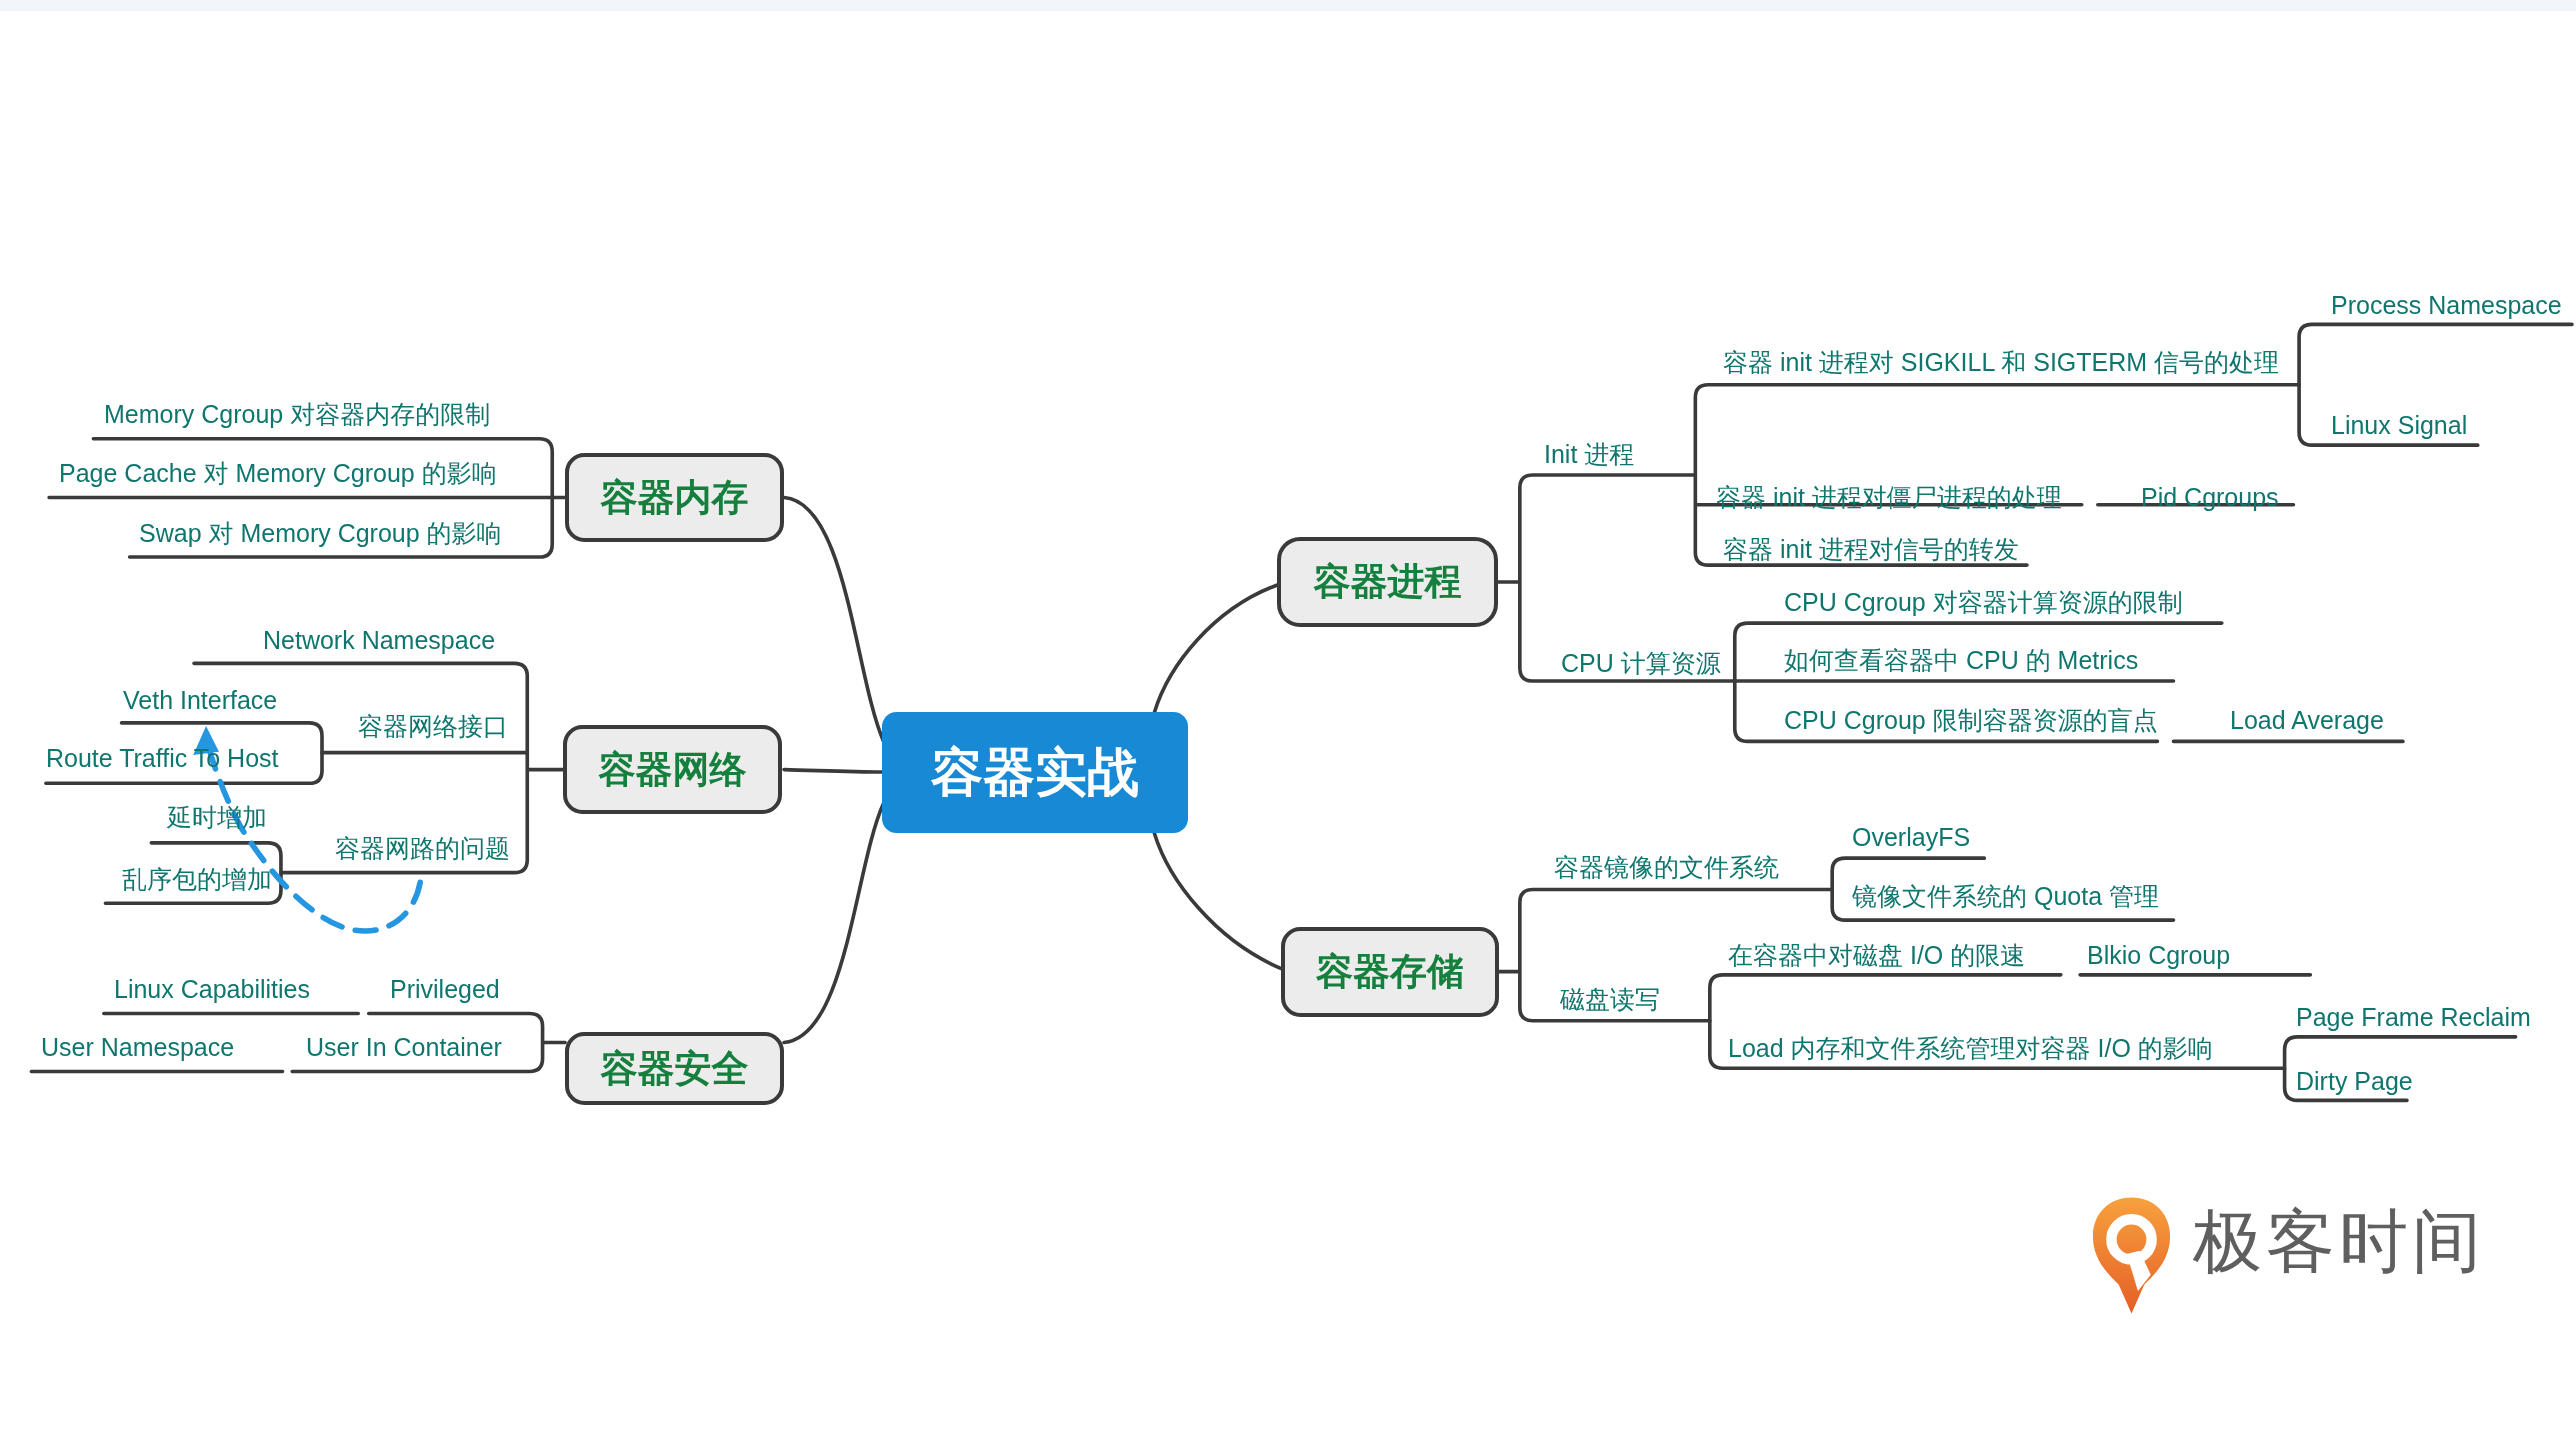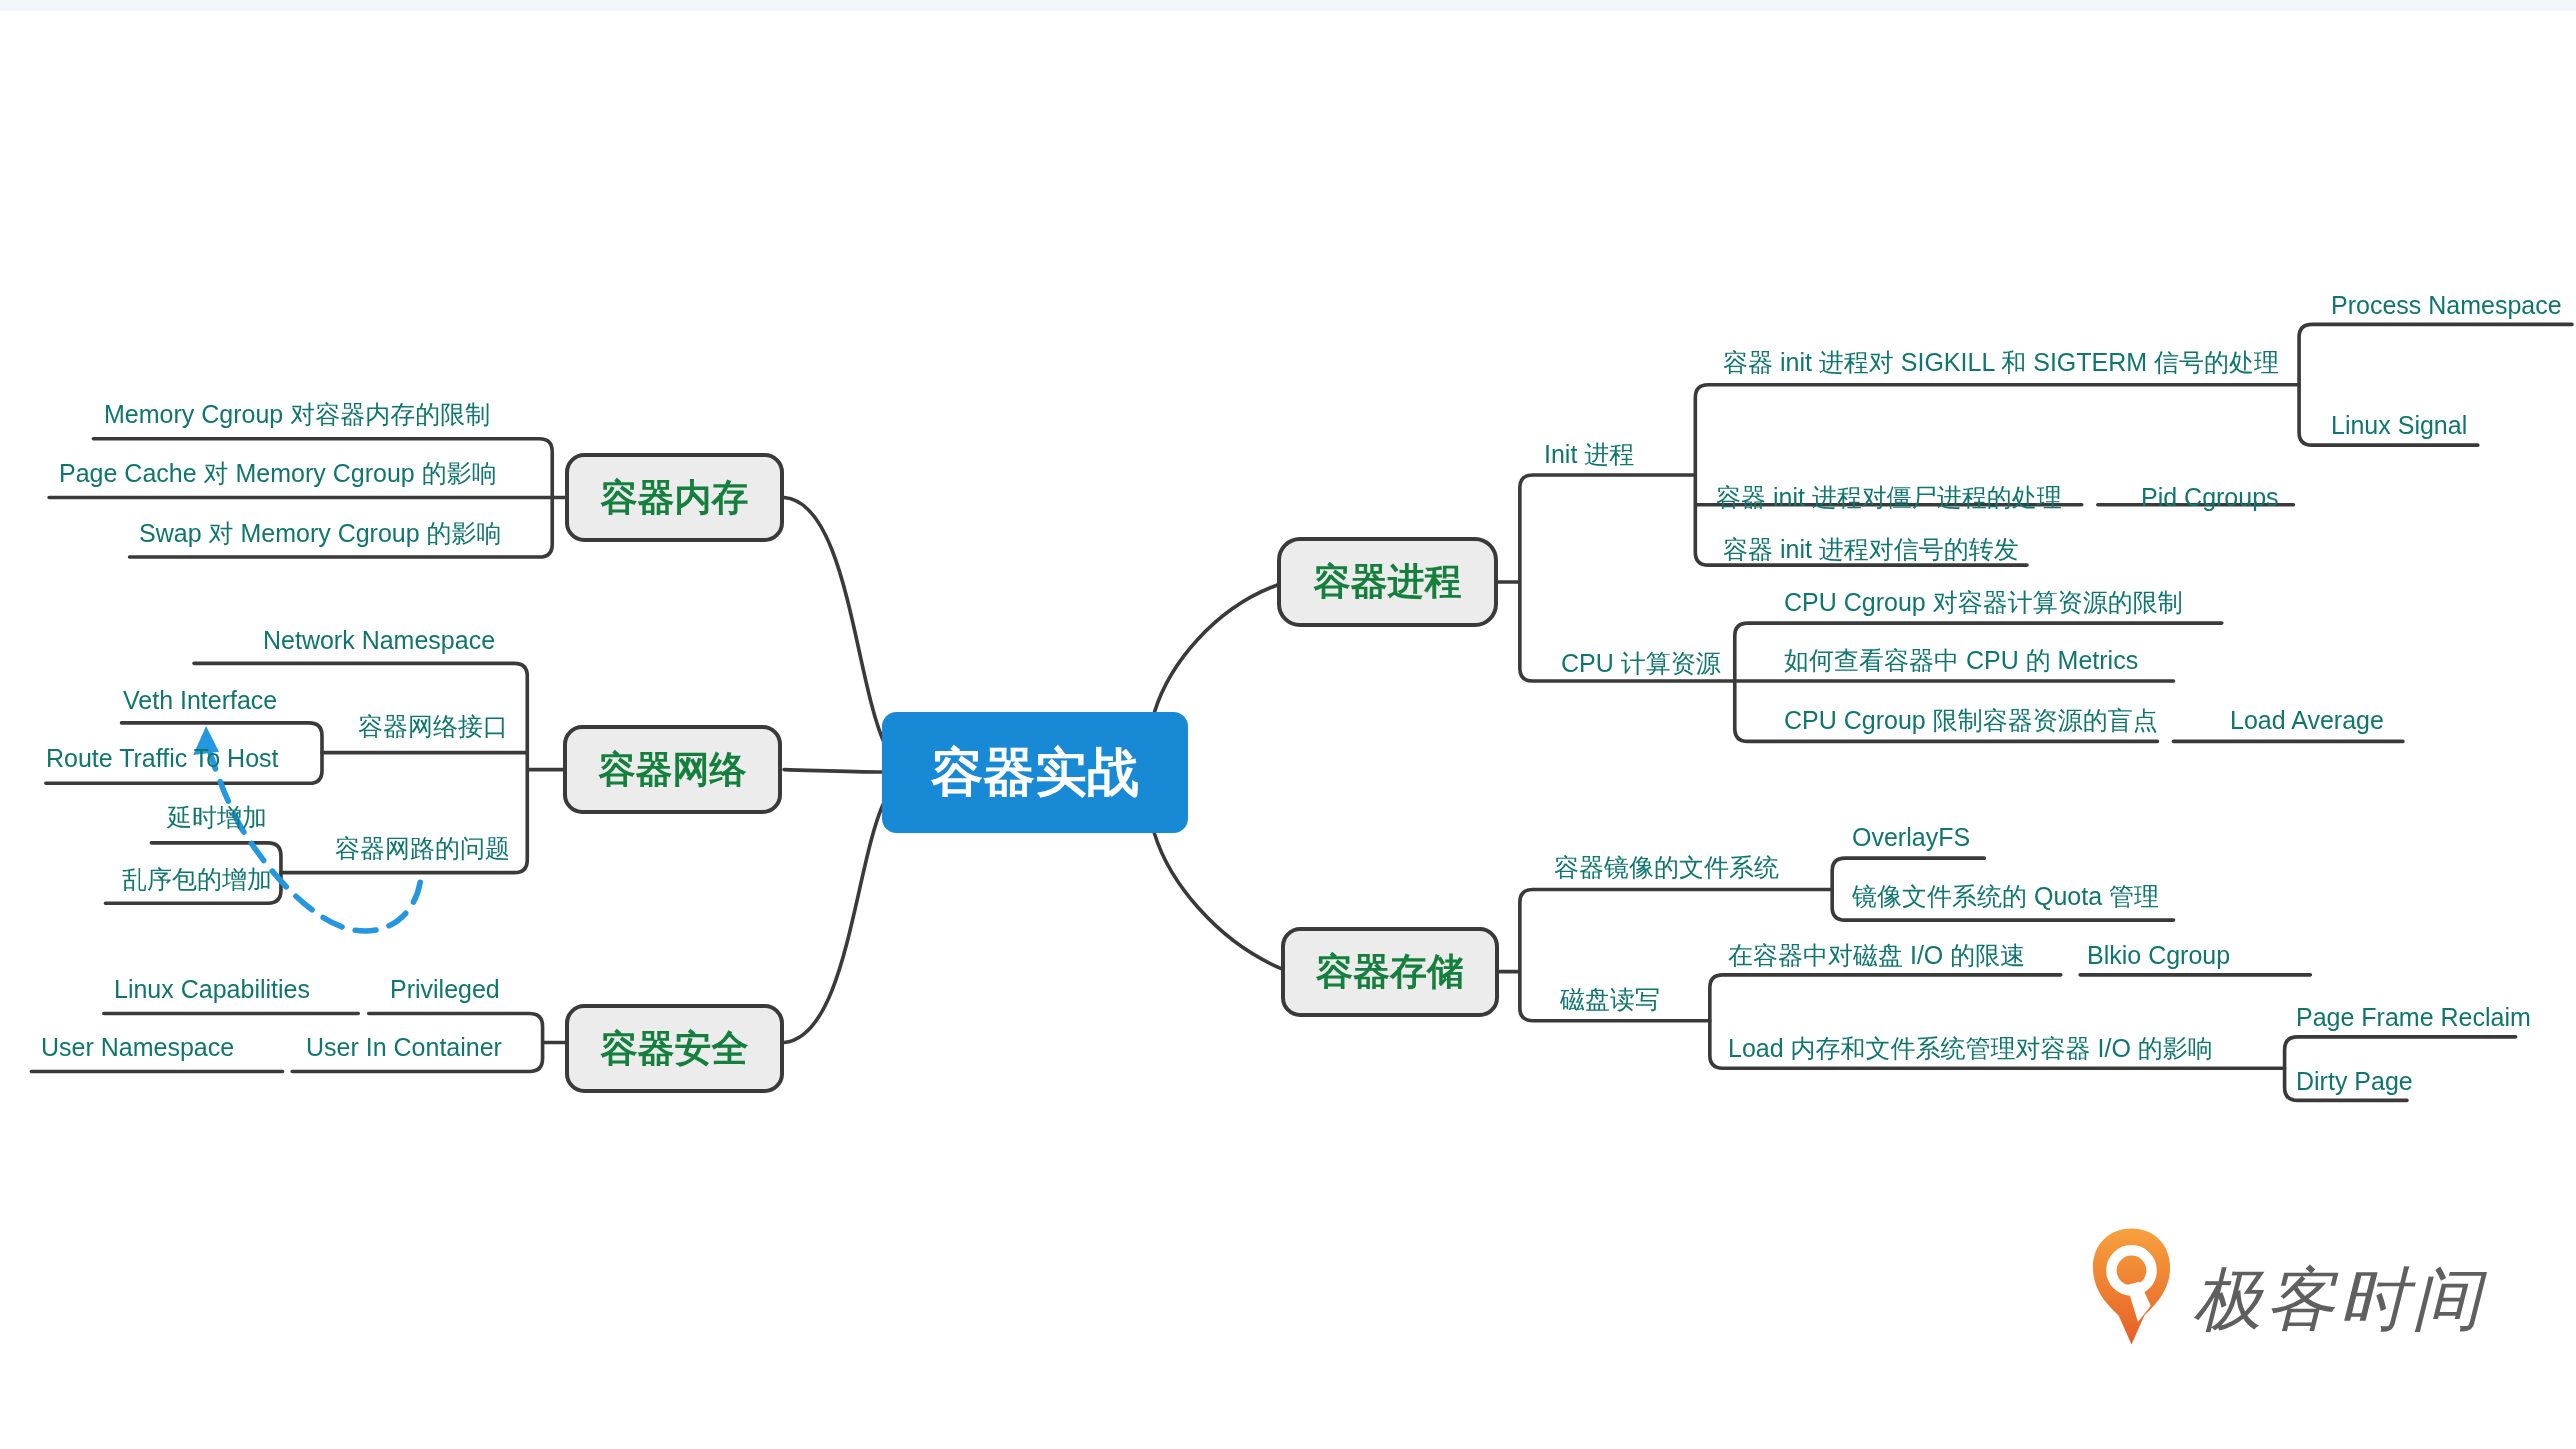--- a/index.html
+++ b/index.html
@@ -36,22 +36,22 @@
   .central-box{
     position:absolute;
     left:882px;top:712px;width:306px;height:121px;
     background:#1889d4;
     border-radius:14.5px;
     display:flex;align-items:center;justify-content:center;
     font-size:52px;font-weight:700;color:#ffffff;
     white-space:nowrap;
   }
   #logo{
-    position:absolute;left:2091px;top:1227px;
-    display:flex;align-items:flex-end;font-style:italic;
+    position:absolute;left:2091px;top:1196px;
+    display:flex;align-items:flex-start;
   }
   #logo .brand-text{
     margin-left:21px;
     font-size:69px;
     font-weight:500;
     color:#5f5f5f;
     letter-spacing:4px;
     white-space:nowrap;
   }
 </style>
@@ -91,21 +91,21 @@
     </g>
 
     <path d="M522 1096 C514 1140 478 1163 438 1155 C392 1146 340 1093 300 1029 C282 996 266 954 258 924" fill="none" stroke="#2596e0" stroke-width="7" stroke-linecap="round" stroke-dasharray="26 17"></path>
     <polygon points="256,902 240,938 272,934" fill="#2596e0"></polygon>
   </svg>
 
   <div class="central-box">容器实战</div>
 
   <div class="topic-box" style="left:565px;top:453px;width:219px;height:89px;">容器内存</div>
   <div class="topic-box" style="left:563px;top:725px;width:219px;height:89px;">容器网络</div>
-  <div class="topic-box" style="left:565px;top:1004px;width:219px;height:89px;">容器安全</div>
+  <div class="topic-box" style="left:565px;top:1032px;width:219px;height:73px;">容器安全</div>
   <div class="topic-box" style="left:1277px;top:537px;width:221px;height:90px;border-radius:23px;">容器进程</div>
   <div class="topic-box" style="left:1281px;top:927px;width:218px;height:90px;">容器存储</div>
 
   <div class="leaf" style="left:104px;top:400px;">Memory Cgroup 对容器内存的限制</div>
   <div class="leaf" style="left:59px;top:459px;">Page Cache 对 Memory Cgroup 的影响</div>
   <div class="leaf" style="left:139px;top:519px;">Swap 对 Memory Cgroup 的影响</div>
 
   <div class="leaf" style="left:263px;top:626px;">Network Namespace</div>
   <div class="leaf" style="left:123px;top:686px;">Veth Interface</div>
   <div class="leaf" style="left:46px;top:744px;">Route Traffic To Host</div>

